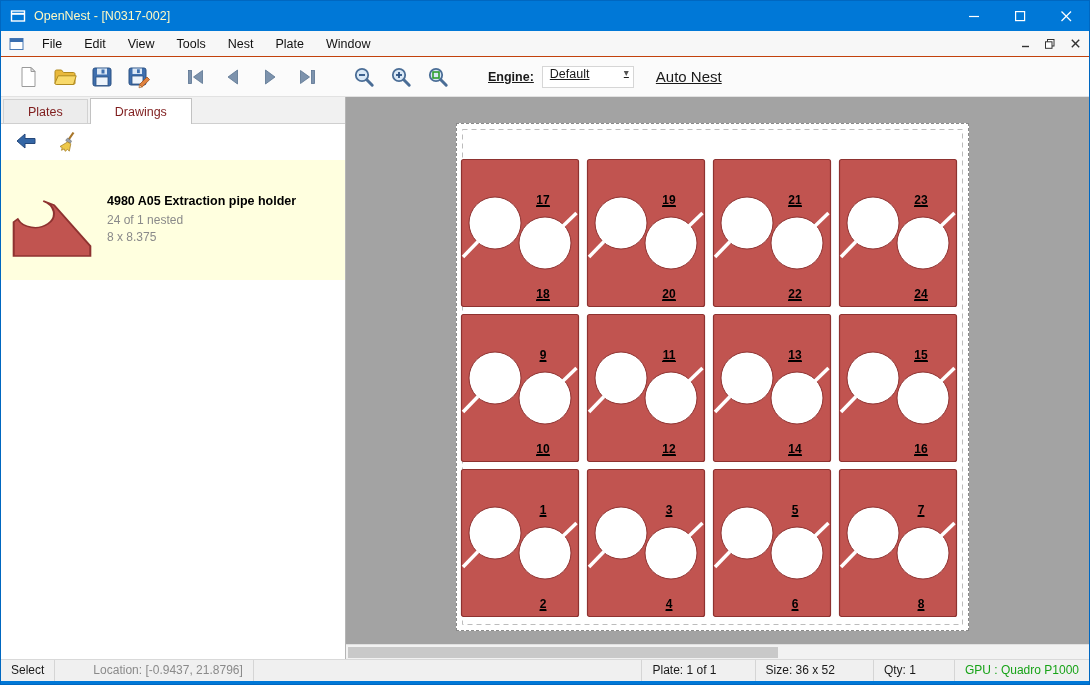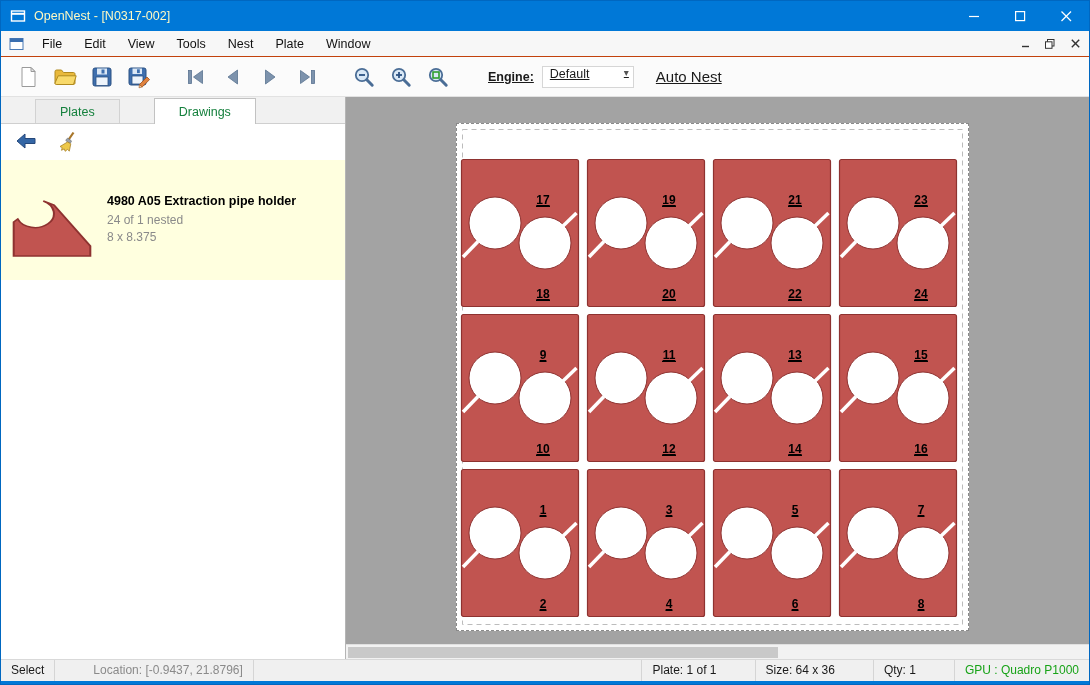--- a/index.html
+++ b/index.html
@@ -30,21 +30,21 @@
   .engine-combo { width:92px; height:22px; background:#fff; border:1px solid #d6d6d6; display:flex; align-items:flex-start; padding:0 4px 0 7px; font-size:12.5px; }
   .engine-combo .combo-arrow { margin-left:auto; color:#555; font-size:10px; }
   .autonest { margin-left:22px; font-size:15px; }
 
   
   .content { flex:1; display:flex; min-height:0; }
 
   
   .left-panel { width:345px; flex:0 0 auto; background:#fff; border-right:1px solid #b5b5b5; display:flex; flex-direction:column; }
   .tabs { display:flex; height:27px; background:#f1f1f1; border-bottom:1px solid #cfcfcf; padding:2px 0 0 2px; flex:0 0 auto; }
-  .tab { padding:0 24px; line-height:24px; background:#ececec; border:1px solid #d2d2d2; border-bottom:none; margin-right:2px; font-size:12.5px; color:#15803d;margin-left:32px; }
+  .tab { padding:0 24px; line-height:24px; background:#ececec; border:1px solid #d2d2d2; border-bottom:none; margin-right:2px; font-size:12.5px; color:#7f1d1d; }
   .tab.active { background:#fff; line-height:26px; margin-top:-1px; margin-bottom:-1px; border-color:#c2c2c2; position:relative; z-index:2; }
   .panel-toolbar { height:36px; display:flex; align-items:center; gap:12px; padding-left:10px; flex:0 0 auto; }
   .ptool-btn { width:30px; height:28px; border:none; background:transparent; display:flex; align-items:center; justify-content:center; }
   .drawing-item { display:flex; align-items:center; gap:14px; background:#ffffdf; padding:22px 10px; min-height:88px; flex:0 0 auto; }
   .d-thumb { flex:0 0 auto; }
   .thumb-part { fill:#c15450; stroke:#8e3230; stroke-width:3; }
   .d-title { font-weight:bold; font-size:12.5px; color:#000; margin-bottom:4px; }
   .d-line { color:#8a8a8a; font-size:12px; line-height:17px; }
 
   
@@ -388,19 +388,19 @@
         <div class="hthumb"></div>
       </div>
     </div>
   </div>
 
   <div class="statusbar">
     <div class="sb-cell sb-left">Select</div>
     <div class="sb-cell sb-left sb-gray">Location: [-0.9437, 21.8796]</div>
     <div class="sb-fill"></div>
     <div class="sb-cell sb-right">Plate: 1 of 1</div>
-    <div class="sb-cell sb-right">Size: 64 x 36</div>
+    <div class="sb-cell sb-right">Size: 36 x 52</div>
     <div class="sb-cell sb-right">Qty: 1</div>
     <div class="sb-cell sb-right sb-gpu">GPU : Quadro P1000</div>
   </div>
   <div class="accent-strip"></div>
 
 </div>
 
 </body></html>

